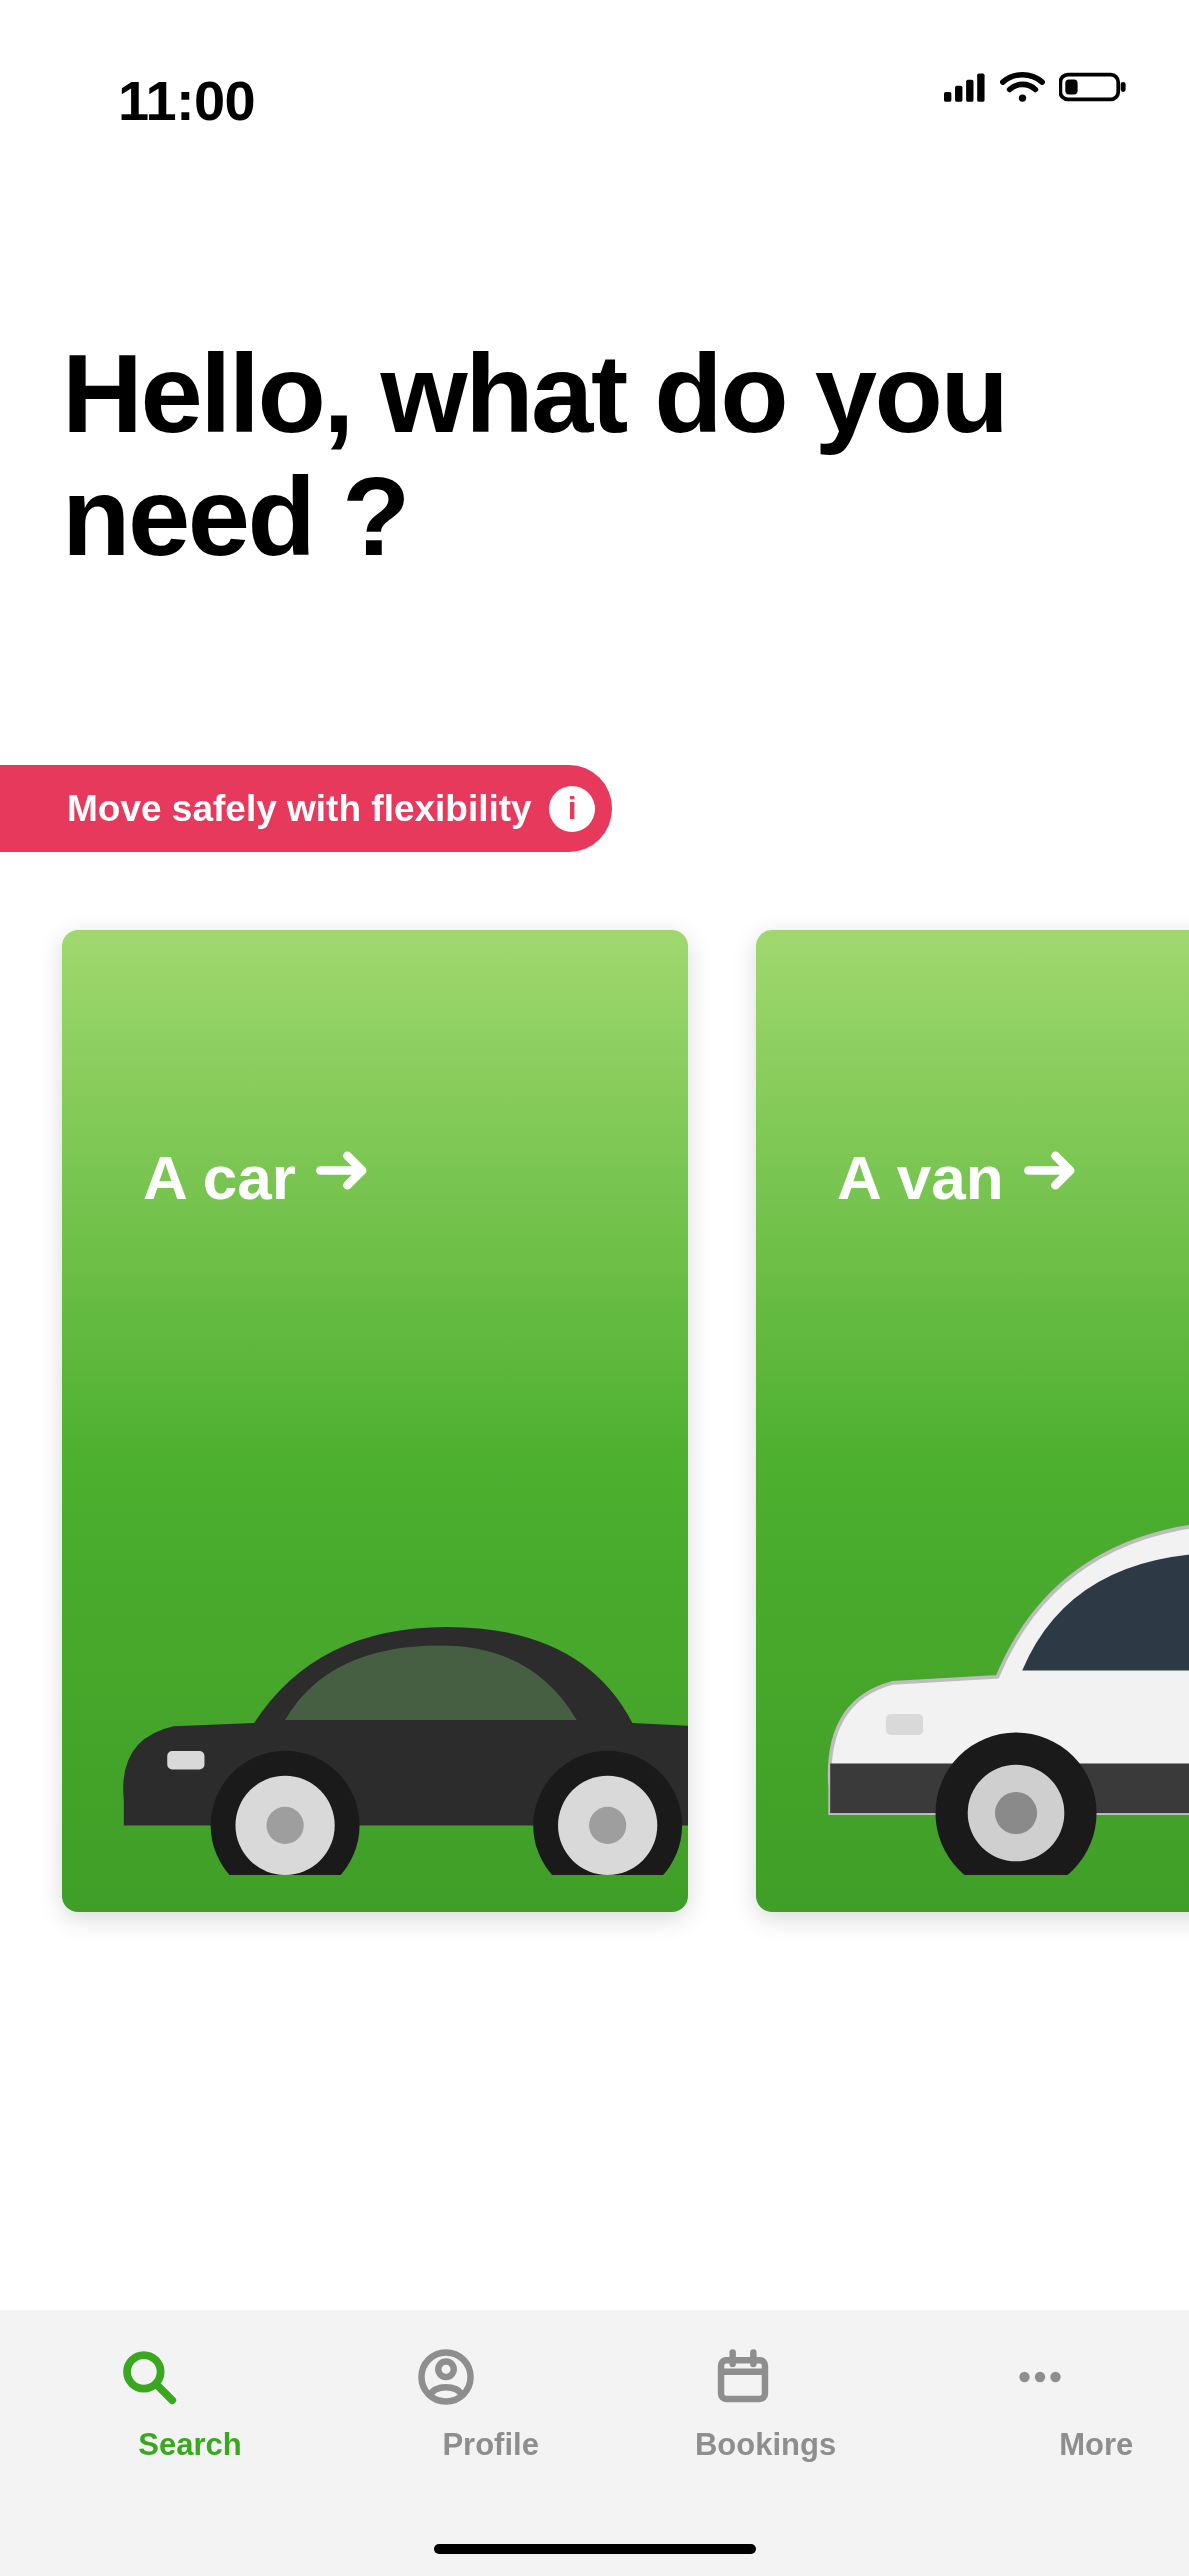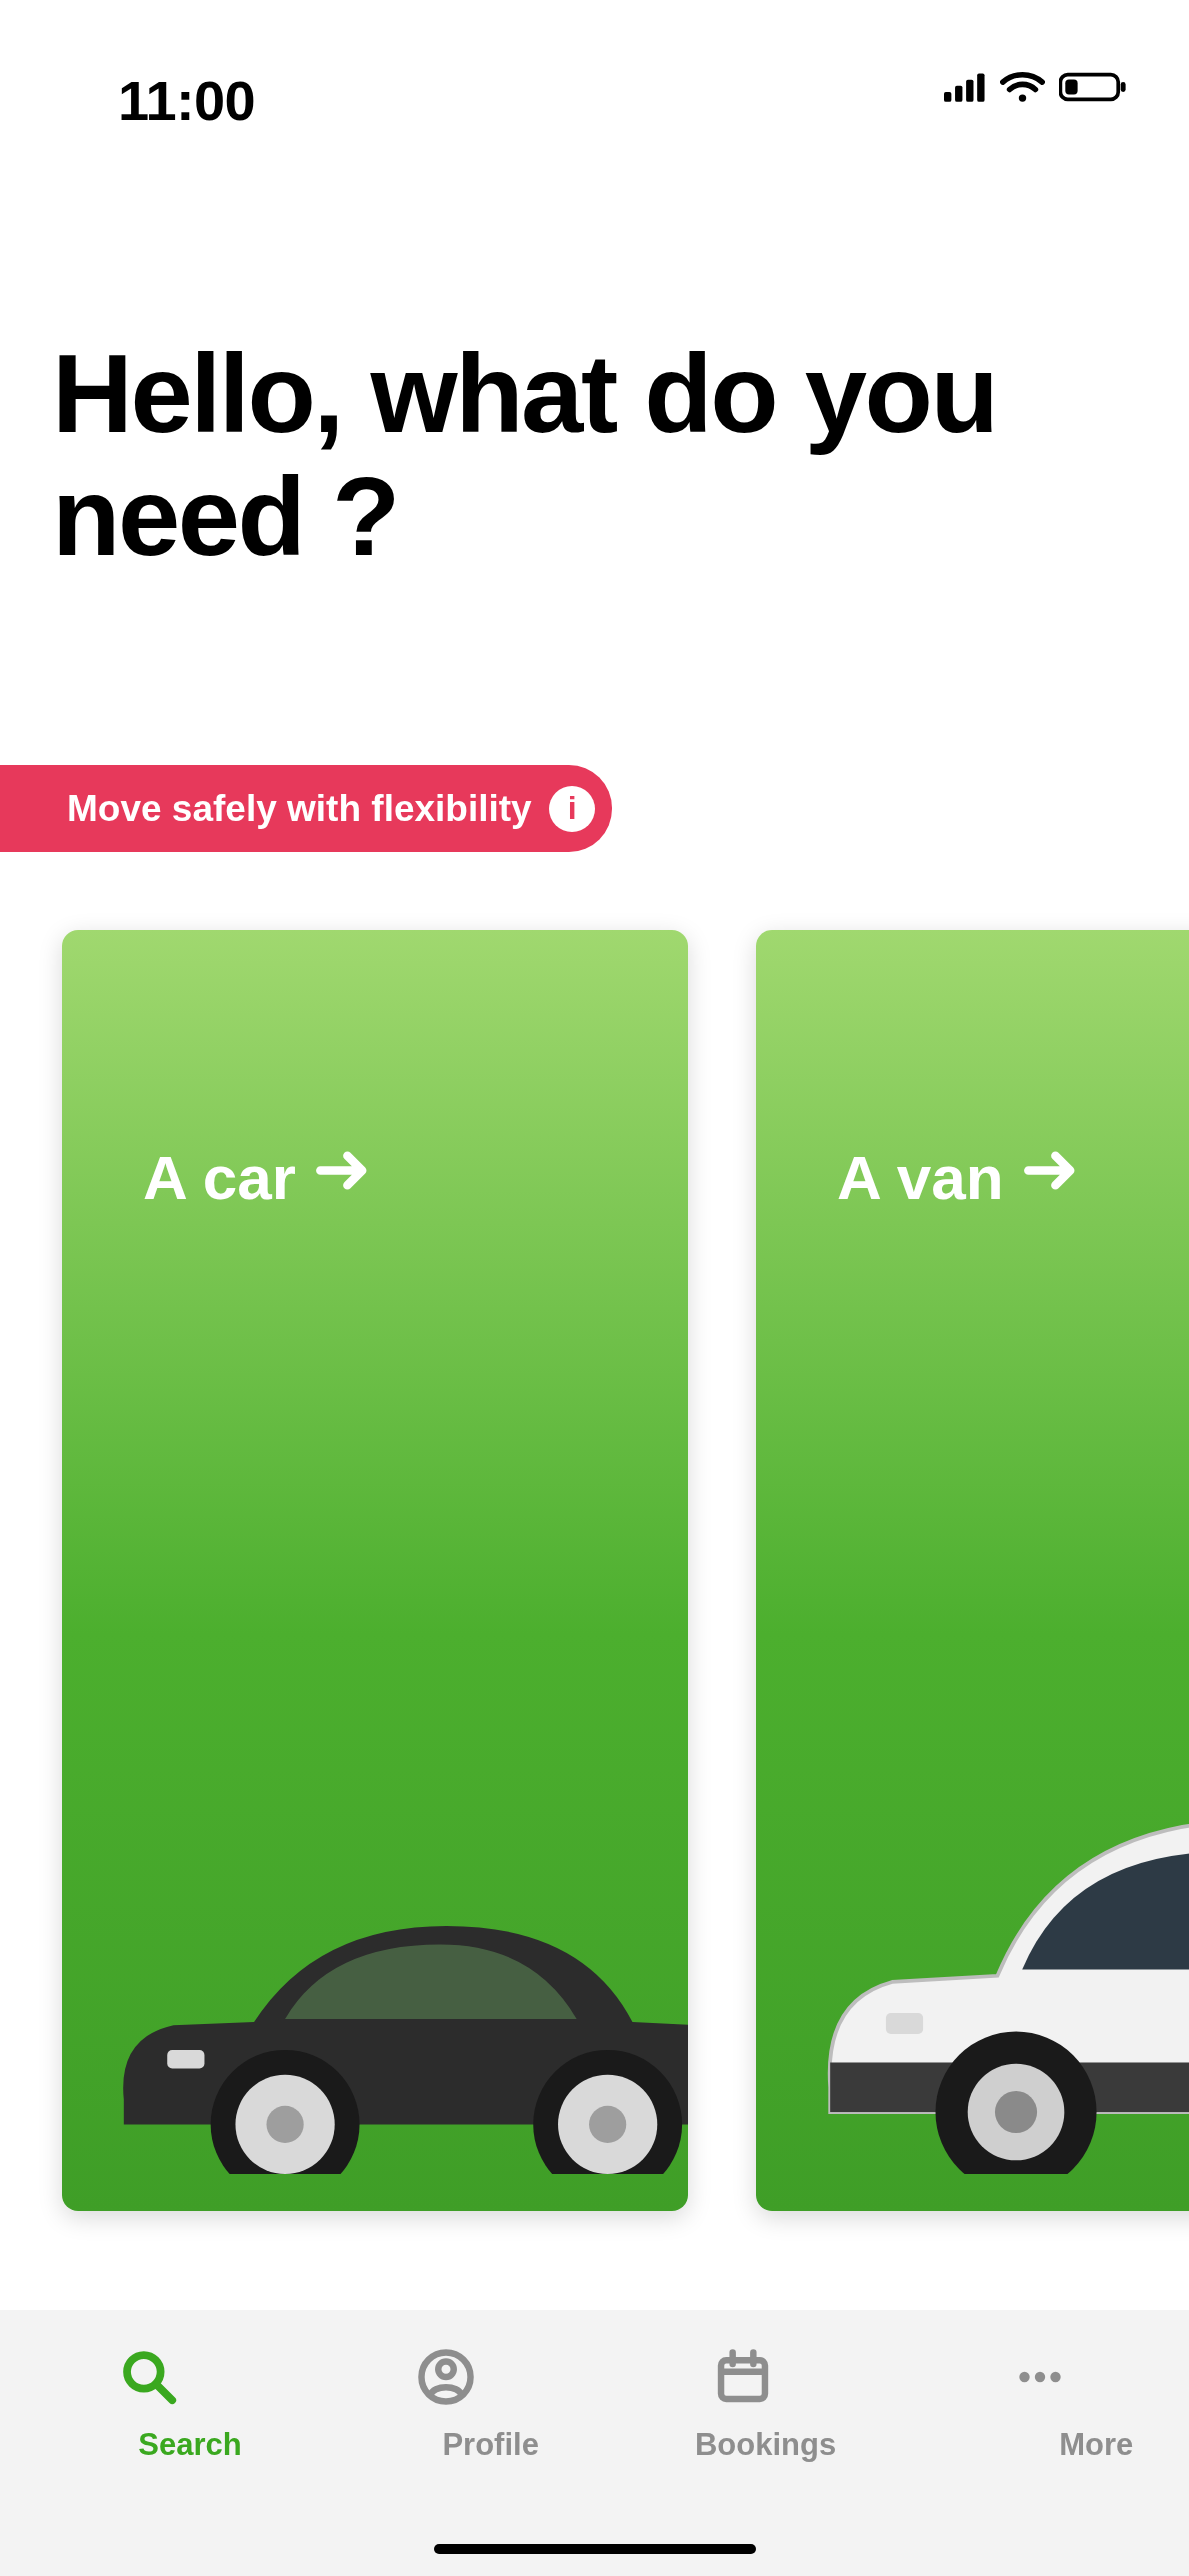--- a/index.html
+++ b/index.html
@@ -5,30 +5,30 @@
   * { margin: 0; padding: 0; box-sizing: border-box; }
   html, body { width: 1190px; height: 2576px; font-family: -apple-system, Helvetica, Arial, sans-serif; background: #fff; color: #000; }
 
   
   .status-bar { position: absolute; left: 0; right: 0; top: 0; height: 161px; }
   .status-time { position: absolute; left: 118px; top: 68px; font-size: 56px; font-weight: 600; letter-spacing: -0.6px; }
   .status-right { position: absolute; right: 62px; top: 71px; display: flex; align-items: center; gap: 13.6px; }
   .status-right svg { display: block; }
 
   
-  .headline { position: absolute; left: 52px; top: 332px; font-size: 112px; line-height: 1.1; font-weight: 800; letter-spacing: -2.5px; }
+  .headline { position: absolute; left: 62px; top: 332px; font-size: 112px; line-height: 1.1; font-weight: 800; letter-spacing: -2.5px; }
 
   
   .promo { position: absolute; left: 0; top: 765px; height: 87px; background: #e7395b; color: #fff; display: flex; align-items: center; padding: 0 17.4px 0 30px; border-radius: 0 43px 43px 0; gap: 17.4px; }
   .promo-text { font-size: 37px; font-weight: 700; margin-left: 37px; }
   .promo-badge { width: 46px; height: 46px; border-radius: 50%; background: #fff; color: #e7395b; font-weight: 800; font-size: 32px; display: flex; align-items: center; justify-content: center; }
 
   
   .cards { position: absolute; left: 62px; top: 930px; display: flex; gap: 68px; }
-  .card  { width: 626px; height: 1281px; border-radius: 16px; background: linear-gradient(to bottom, #a0d86f 0%, #4caf2e 55%, #3f9e27 100%); position: relative; overflow: hidden; box-shadow: 0 6.2px 25px rgba(0,0,0,.15); }
+  .card  { width: 626px; height: 982px; border-radius: 16px; background: linear-gradient(to bottom, #a0d86f 0%, #4caf2e 55%, #3f9e27 100%); position: relative; overflow: hidden; box-shadow: 0 6.2px 25px rgba(0,0,0,.15); }
   .card-label { position: absolute; left: 81px; top: 211px; color: #fff; font-size: 62px; font-weight: 800; display: flex; align-items: center; gap: 17.4px; }
   .card-label svg { width: 59px; height: 59px; }
 
   
   .vehicle-car { position:absolute; left:37px; right:-37px; bottom:37px; height:397px; }
   .vehicle-van { position:absolute; left:37px; right:-161px; bottom:37px; height:508px; }
 
   
   .tabbar { position: absolute; left:0; right:0; bottom:0; height:266px; background:#f3f3f3; display:flex; justify-content:space-around; align-items:flex-start; padding-top:33px; }
   .tab { width: 186px; text-align:right; color:#8e8e8e; }

